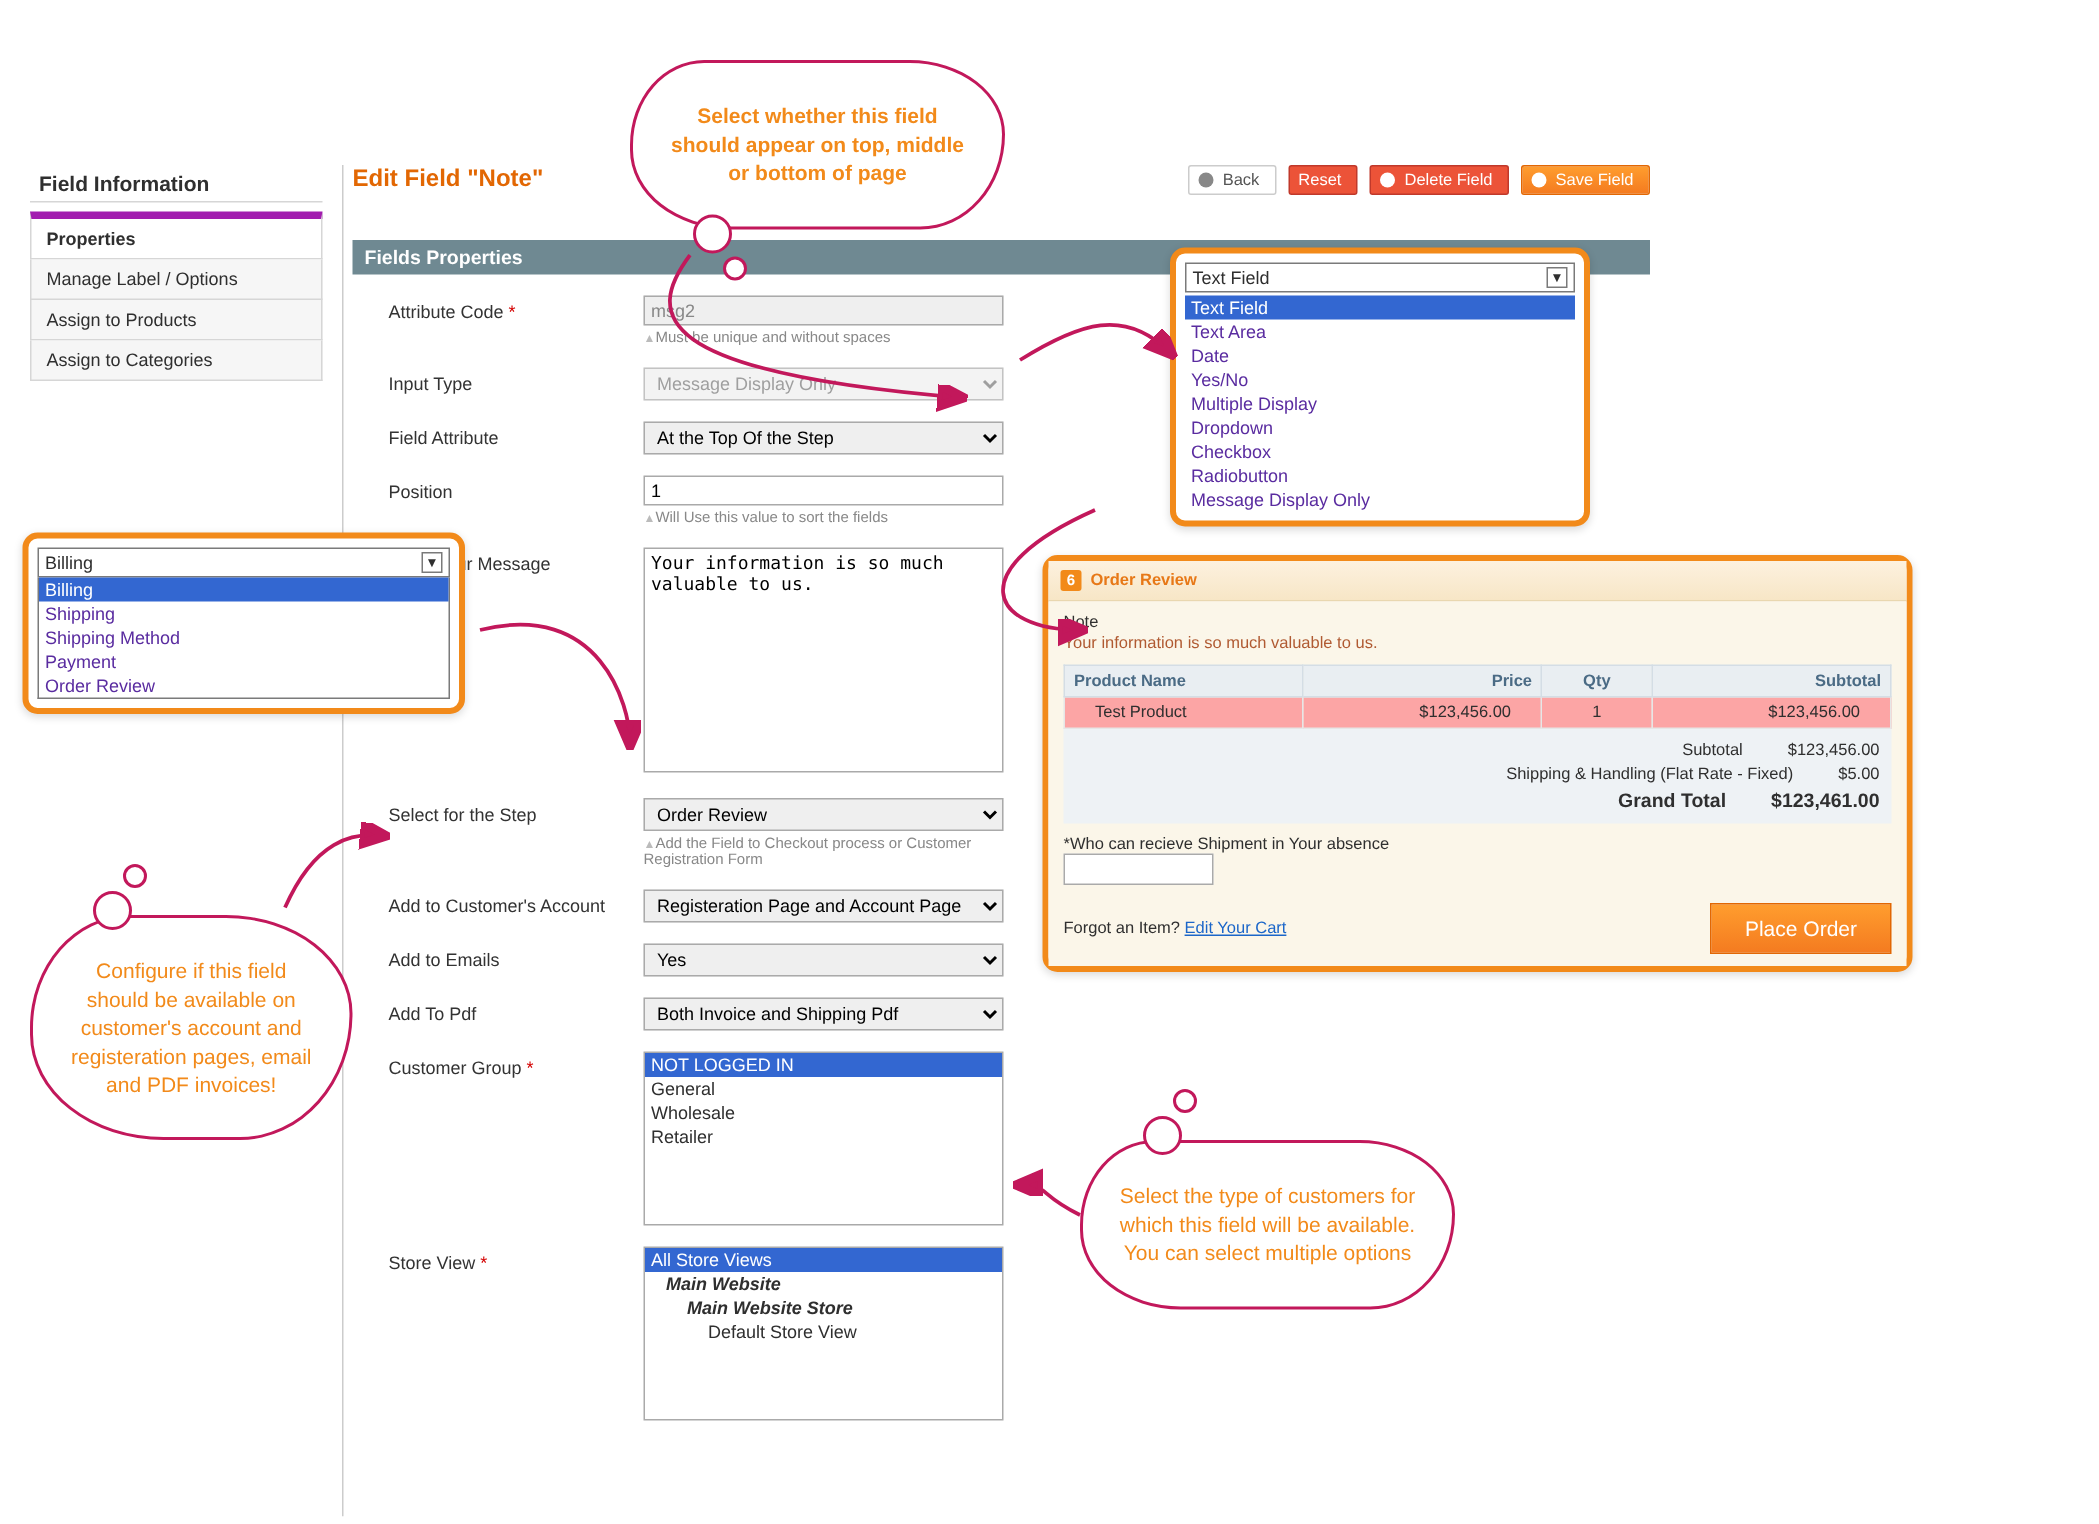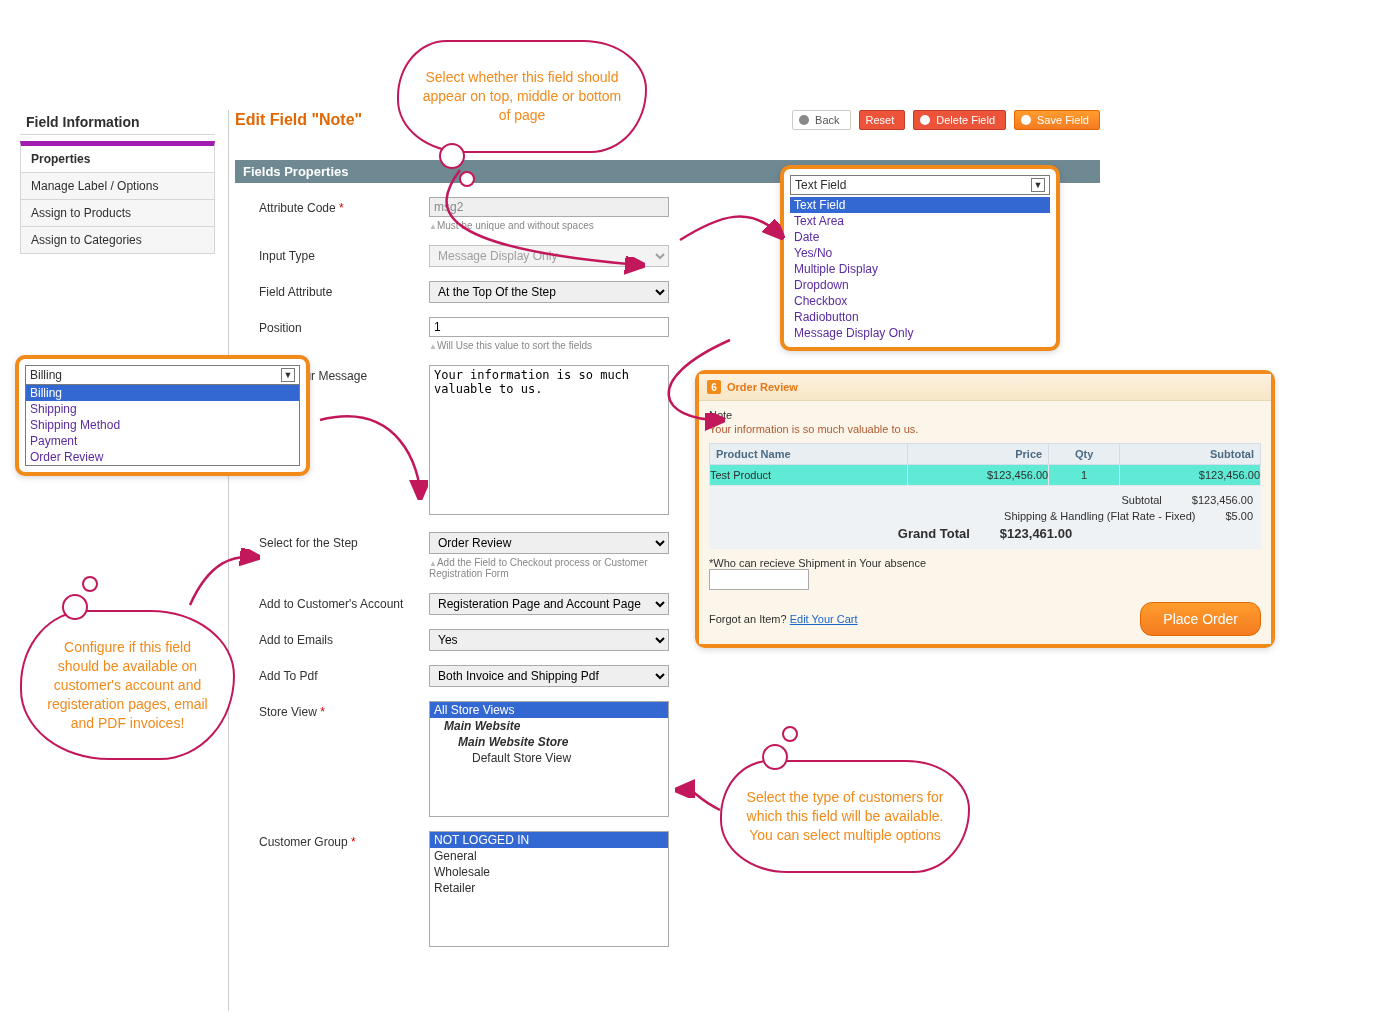--- a/index.html
+++ b/index.html
@@ -162,29 +162,29 @@
     display:flex; align-items:center; gap:6px;
   }
   .orv .orv-head .num { background:#f28a1a; color:#fff; width:14px; height:14px; display:flex;align-items:center;justify-content:center; font-size:10px; border-radius:2px;}
   .orv-body { background:#fbf6e9; padding:8px 10px; }
   .orv-note-t { margin-bottom:2px; }
   .orv-note-m { color:#b05a32; margin-bottom:8px; }
   .orv table { width:100%; border-collapse:collapse; }
   .orv th { background:#e9eef2; text-align:left; padding:4px 6px; color:#4b6b85; border:1px solid #d4dde5;}
   .orv th.r, .orv td.r { text-align:right; }
   .orv th.c, .orv td.c { text-align:center; }
-  .orv td { padding:4px 0; border:1px solid #e6e6e6; background:#5eead4;}
+  .orv td { padding:4px 20px; border:1px solid #e6e6e6; background:#fca5a5;}
   .totals { background:#eef2f5; padding:6px 8px; }
   .totals .trow { display:flex; justify-content:flex-end; gap:30px; padding:2px 0;}
-  .totals .trow.gt { font-weight:bold; font-size:13px;justify-content:center; }
+  .totals .trow.gt { font-weight:bold; font-size:13px; }
   .orv .qrow { padding:8px 0 4px 0; }
   .orv .qrow input { border:1px solid #aaa; width:100px; padding:2px; }
   .orv .foot { display:flex; justify-content:space-between; align-items:center; padding-top:8px;}
   .orv .foot a { color:#1b66c9; text-decoration:underline; cursor:pointer;}
-  .btn.place { font-size:14px; padding:8px 22px; border-radius:12px; position:static;}
+  .btn.place { font-size:14px; padding:8px 22px; border-radius:0; position:static;}
 
   svg.arrow { position:absolute; overflow:visible; }
   svg.arrow path { stroke:#c2185b; stroke-width:2.5; fill:none; }
   svg.arrow .head { fill:#c2185b; }
 </style>
 </head>
 <body>
 
 <div class="page">
 
@@ -279,47 +279,47 @@
       </div>
 
       <div class="frow">
         <div class="flabel">Add To Pdf</div>
         <div class="fcontrol">
           <select><option>Both Invoice and Shipping Pdf</option></select>
         </div>
       </div>
 
       <div class="frow">
+        <div class="flabel"><span>Customer Group</span> <span class="req">*</span></div>
+        <div class="fcontrol">
+          <div class="listbox">
+            <div class="opt sel">NOT LOGGED IN</div>
+            <div class="opt">General</div>
+            <div class="opt">Wholesale</div>
+            <div class="opt">Retailer</div>
+          </div>
+        </div>
+      </div>
+
+      <div class="frow">
         <div class="flabel"><span>Store View</span> <span class="req">*</span></div>
         <div class="fcontrol">
           <div class="listbox">
             <div class="opt sel">All Store Views</div>
             <div class="opt indent1">Main Website</div>
             <div class="opt indent2">Main Website Store</div>
             <div class="opt indent3">Default Store View</div>
           </div>
         </div>
       </div>
 
-      <div class="frow">
-        <div class="flabel"><span>Customer Group</span> <span class="req">*</span></div>
-        <div class="fcontrol">
-          <div class="listbox">
-            <div class="opt sel">NOT LOGGED IN</div>
-            <div class="opt">General</div>
-            <div class="opt">Wholesale</div>
-            <div class="opt">Retailer</div>
-          </div>
-        </div>
-      </div>
-
     </div>
   </div>
 
-  <div class="thought tl" style="left:397px; top:40px; width:250px;">Select whether this field should appear on top, middle or bottom of page</div>
+  <div class="thought tl" style="left:420px; top:40px; width:250px;font-weight:bold;">Select whether this field should appear on top, middle or bottom of page</div>
 
   <div class="callout" style="left:780px; top:165px; width:280px;">
     <div class="dd">
       <div class="dd-head">
         <span>Text Field</span>
         <span class="chev">▼</span>
       </div>
       <div class="dd-list">
         <div class="ddo sel">Text Field</div>
         <div class="ddo">Text Area</div>

